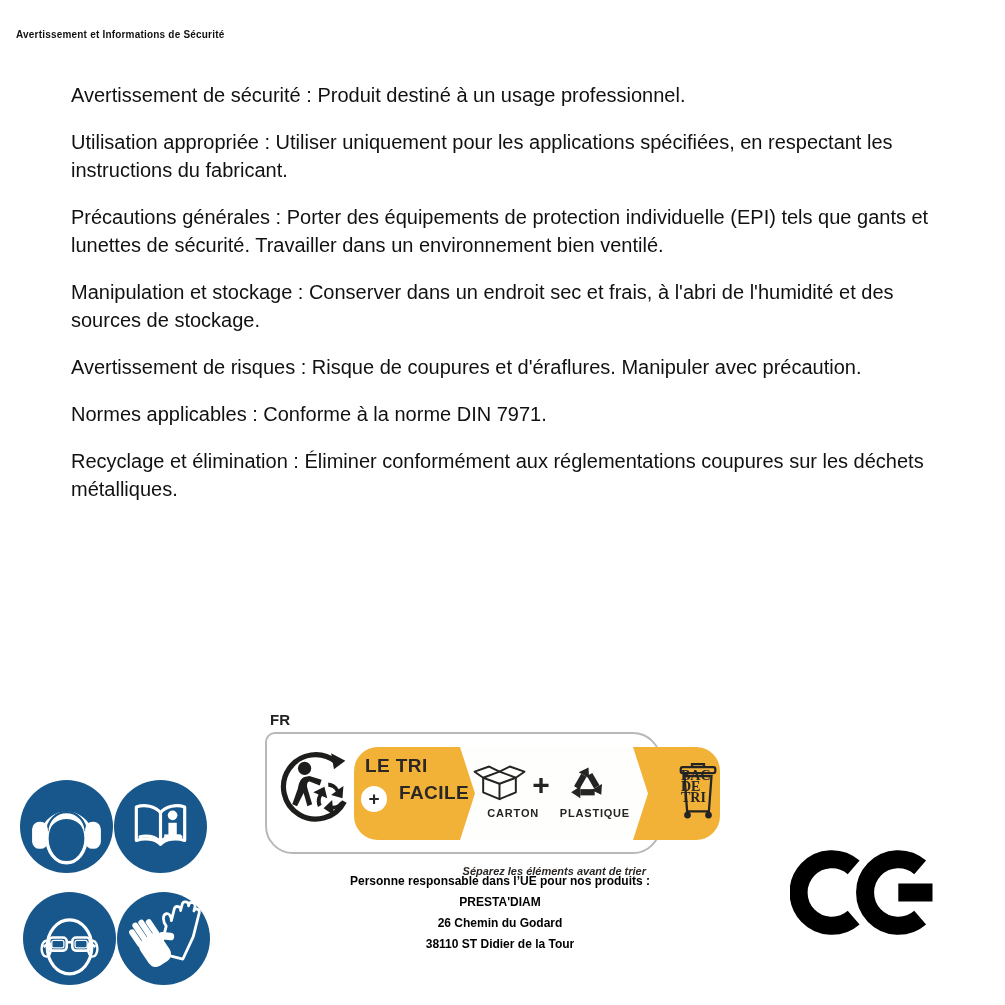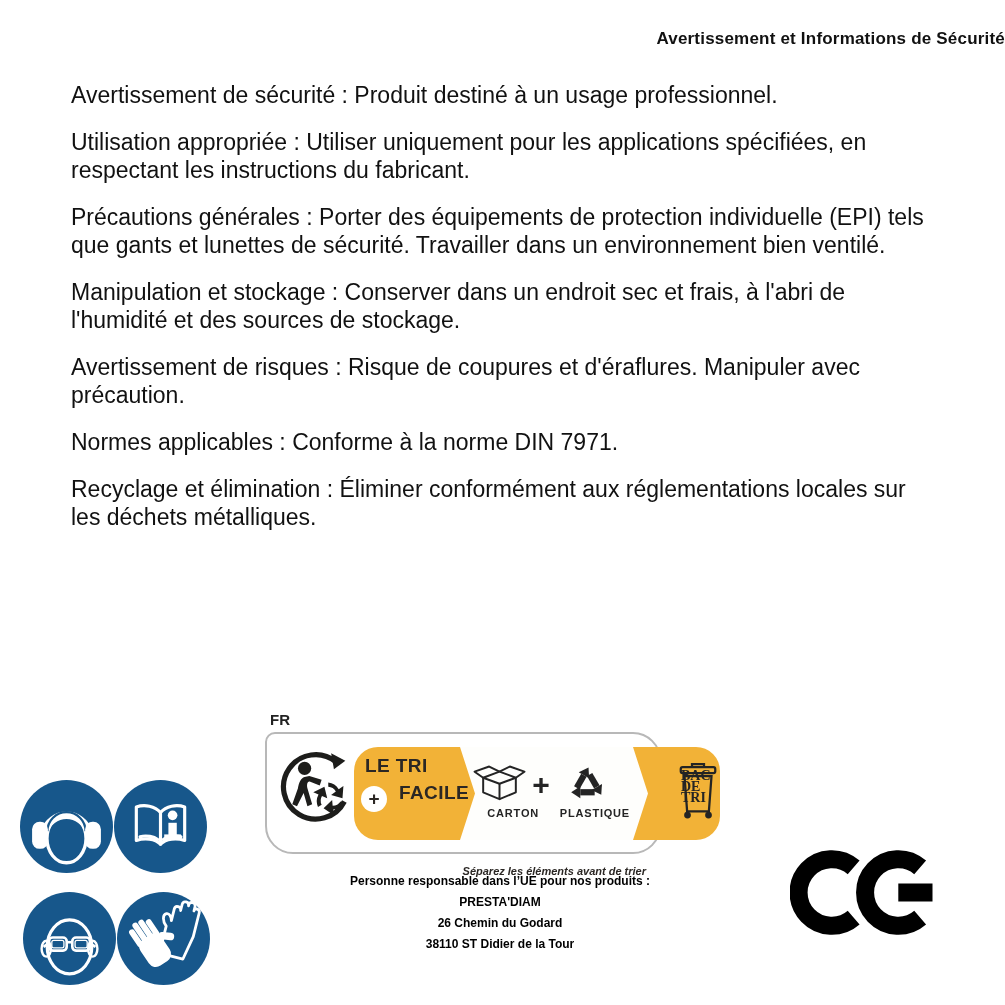--- a/index.html
+++ b/index.html
@@ -1,26 +1,26 @@
 <!DOCTYPE html>
 <html><head>
 <meta charset="utf-8">
 <style>
   html,body{margin:0;padding:0;}
   body{
     width:1005px;height:1005px;position:relative;background:#ffffff;
     font-family:"Liberation Sans", sans-serif;color:#111;overflow:hidden;
   }
   .doc-title{
-    position:absolute;top:29px;left:16px;right:0;text-align:right;
-    font-size:17px;font-weight:bold;letter-spacing:.2px;
+    position:absolute;top:29px;left:16px;right:0;text-align:left;
+    font-size:10px;font-weight:bold;letter-spacing:.2px;
   }
   .paragraphs{
     position:absolute;top:81px;left:71px;right:64px;
-    font-size:23px;line-height:28px;
+    font-size:20px;line-height:28px;
   }
   .paragraphs p{margin:0 0 19px 0;}
   
   .picto{position:absolute;width:93px;height:93px;}
   
   .fr-code{position:absolute;left:270px;top:711px;font-size:15px;font-weight:bold;color:#222;}
   .infotri-box{
     position:absolute;left:265px;top:732px;width:396px;height:122px;
     background:#fff;border:2px solid #b8b8b8;box-sizing:border-box;
     border-radius:10px 28px 28px 28px;
@@ -49,21 +49,21 @@
 
 <div class="doc-title">Avertissement et Informations de Sécurité</div>
 
 <div class="paragraphs">
   <p>Avertissement de sécurité : Produit destiné à un usage professionnel.</p>
   <p>Utilisation appropriée : Utiliser uniquement pour les applications spécifiées, en respectant les instructions du fabricant.</p>
   <p>Précautions générales : Porter des équipements de protection individuelle (EPI) tels que gants et lunettes de sécurité. Travailler dans un environnement bien ventilé.</p>
   <p>Manipulation et stockage : Conserver dans un endroit sec et frais, à l'abri de l'humidité et des sources de stockage.</p>
   <p>Avertissement de risques : Risque de coupures et d'éraflures. Manipuler avec précaution.</p>
   <p>Normes applicables : Conforme à la norme DIN 7971.</p>
-  <p>Recyclage et élimination : Éliminer conformément aux réglementations locales sur les déchets métalliques.</p>
+  <p>Recyclage et élimination : Éliminer conformément aux réglementations coupures sur les déchets métalliques.</p>
 </div>
 
 <svg class="picto" style="left:20px;top:780px" viewBox="0 0 100 100" aria-label="wear-ear-protection-icon">
   <circle cx="50" cy="50" r="50" fill="#17578B"></circle>
   <ellipse cx="50" cy="63" rx="21" ry="26" fill="#17578B" stroke="#fff" stroke-width="3.6"></ellipse>
   <path d="M26,56 A25,25 0 0 1 74,56" fill="none" stroke="#fff" stroke-width="8"></path>
   <path d="M29.5,55 A20.5,20.5 0 0 1 70.5,55" fill="none" stroke="#17578B" stroke-width="2.4"></path>
   <rect x="13" y="45" width="17" height="29" rx="8" fill="#fff"></rect>
   <rect x="70" y="45" width="17" height="29" rx="8" fill="#fff"></rect>
 </svg>

